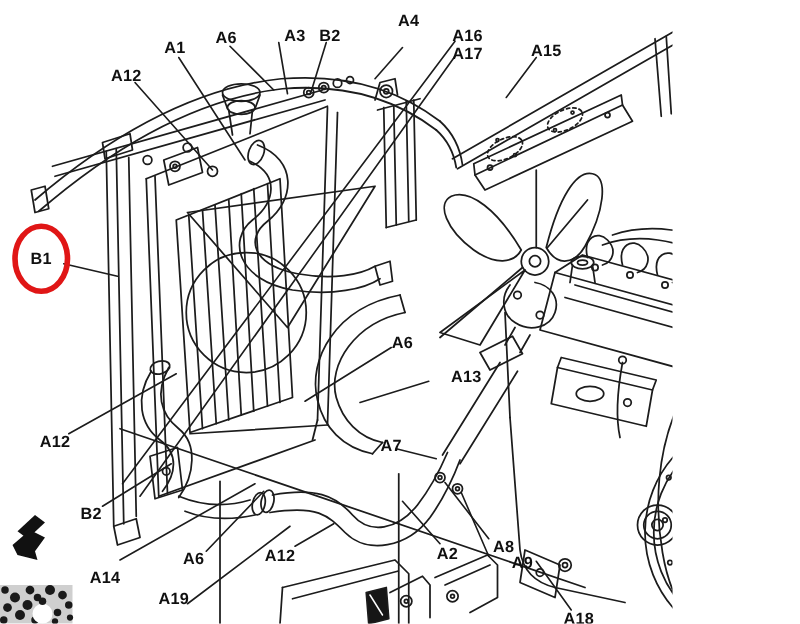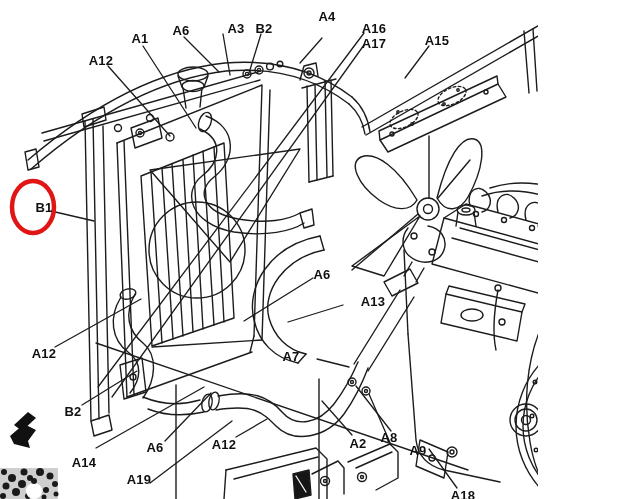--- a/index.html
+++ b/index.html
@@ -304,27 +304,27 @@
 
   <div class="lbl" style="left:140px;top:38px">A1</div>
   <div class="lbl" style="left:181px;top:30px">A6</div>
   <div class="lbl" style="left:236px;top:28px">A3</div>
   <div class="lbl" style="left:264px;top:28px">B2</div>
   <div class="lbl" style="left:327px;top:16px">A4</div>
   <div class="lbl" style="left:374px;top:28px">A16</div>
   <div class="lbl" style="left:374px;top:43px">A17</div>
   <div class="lbl" style="left:437px;top:40px">A15</div>
   <div class="lbl" style="left:101px;top:60px">A12</div>
-  <div class="lbl" style="left:44px;top:207px">B1</div>
+  <div class="lbl" style="left:33px;top:207px">B1</div>
   <div class="lbl" style="left:322px;top:274px">A6</div>
   <div class="lbl" style="left:373px;top:301px">A13</div>
-  <div class="lbl" style="left:291px;top:356px">A7</div>
+  <div class="lbl" style="left:313px;top:356px">A7</div>
   <div class="lbl" style="left:44px;top:353px">A12</div>
   <div class="lbl" style="left:73px;top:411px">B2</div>
   <div class="lbl" style="left:84px;top:462px">A14</div>
   <div class="lbl" style="left:155px;top:447px">A6</div>
   <div class="lbl" style="left:139px;top:479px">A19</div>
   <div class="lbl" style="left:224px;top:444px">A12</div>
   <div class="lbl" style="left:358px;top:443px">A2</div>
-  <div class="lbl" style="left:389px;top:437px">A8</div>
+  <div class="lbl" style="left:403px;top:437px">A8</div>
   <div class="lbl" style="left:418px;top:450px">A9</div>
   <div class="lbl" style="left:463px;top:495px">A18</div>
 </div>
 
 </body></html>

